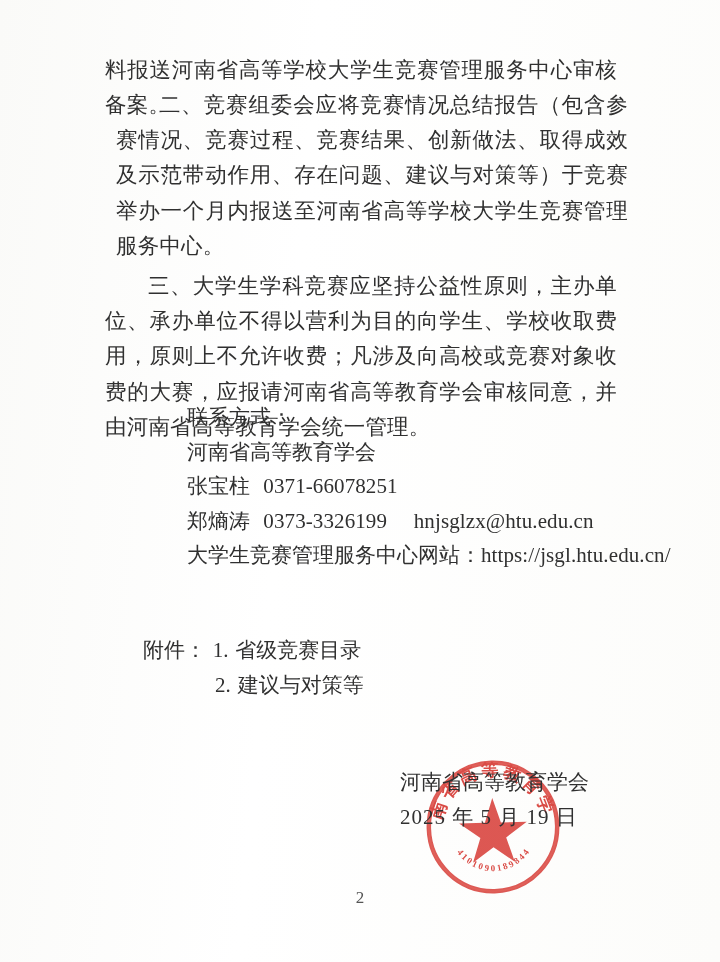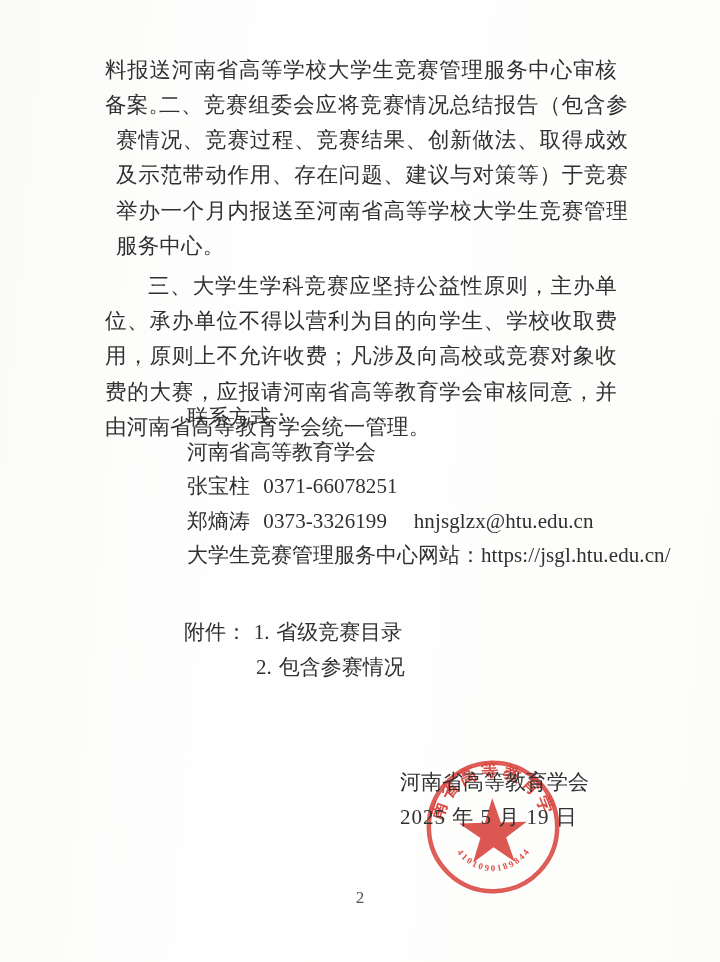--- a/index.html
+++ b/index.html
@@ -137,26 +137,26 @@
 
     <div class="contact-line">
       <span>郑熵涛</span><span>&nbsp;&nbsp;</span><span class="latin">0373-3326199</span><span>&nbsp;&nbsp;&nbsp;&nbsp;</span><span class="latin">hnjsglzx@htu.edu.cn</span>
     </div>
 
     <div class="contact-line">
       <span>大学生竞赛管理服务中心网站：</span><span class="latin">https://jsgl.htu.edu.cn/</span>
     </div>
   </div>
 
-  <div class="attach-block" style="top:615px;margin-left:41px;">
+  <div class="attach-block" style="top:633px;">
     <div class="attach-row">
       <span>附件：</span><span>&nbsp;</span><span class="latin">1.</span><span>&nbsp;</span><span>省级竞赛目录</span>
     </div>
     <div class="attach-row attach-indent">
-      <span class="latin">2.</span><span>&nbsp;</span><span>包含参赛情况</span>
+      <span class="latin">2.</span><span>&nbsp;</span><span>建议与对策等</span>
     </div>
   </div>
 
   <div class="seal" style="left:424px; top:758px;">
     <svg viewBox="0 0 200 200" xmlns="http://www.w3.org/2000/svg" aria-hidden="true">
       <defs>
         <path id="ringTop" d="M 26,100 A 74,74 0 0 1 174,100"></path>
         <path id="ringBottom" d="M 36,100 A 64,64 0 0 0 164,100"></path>
       </defs>
 

